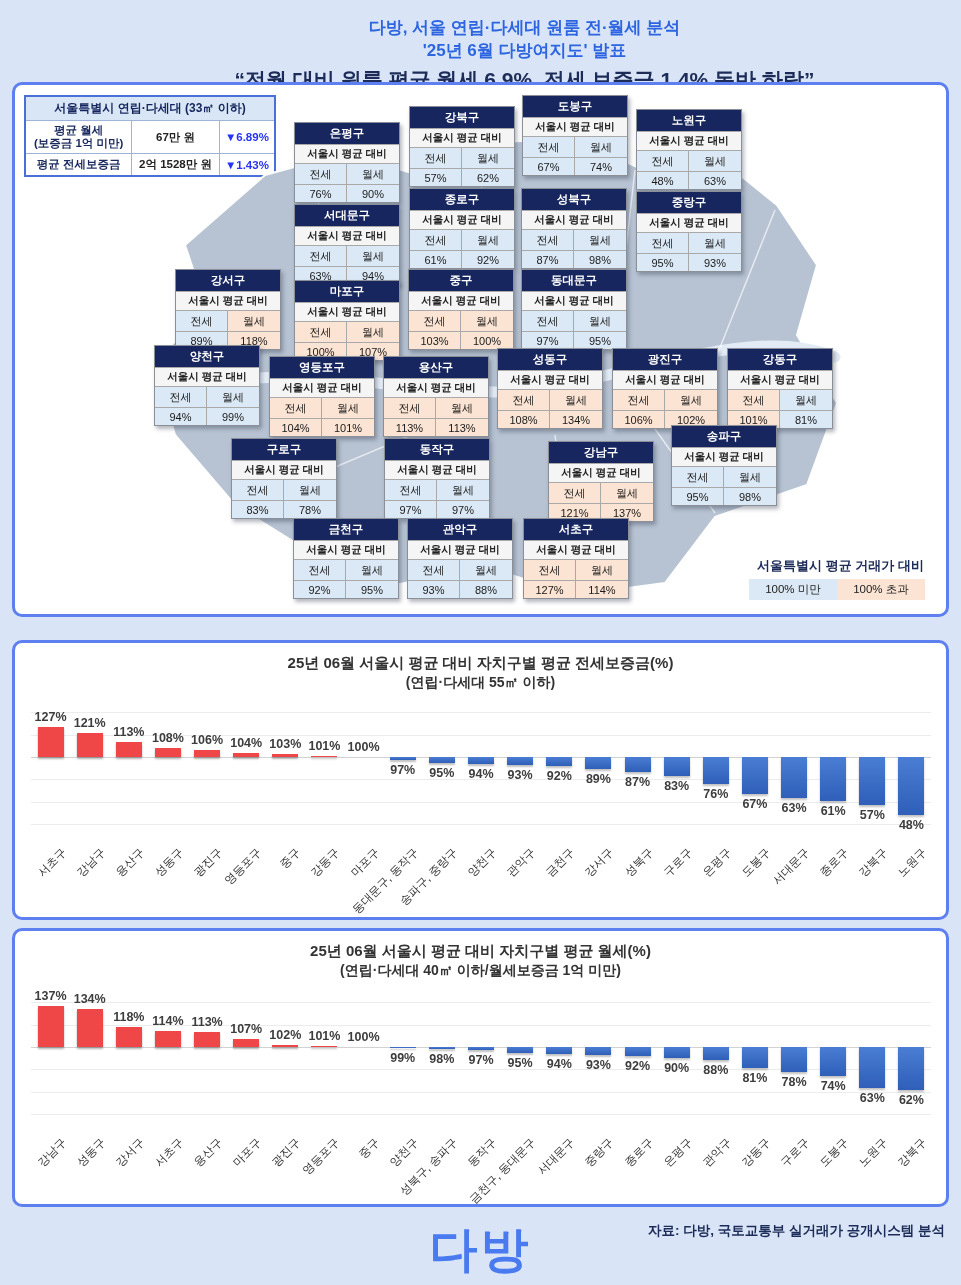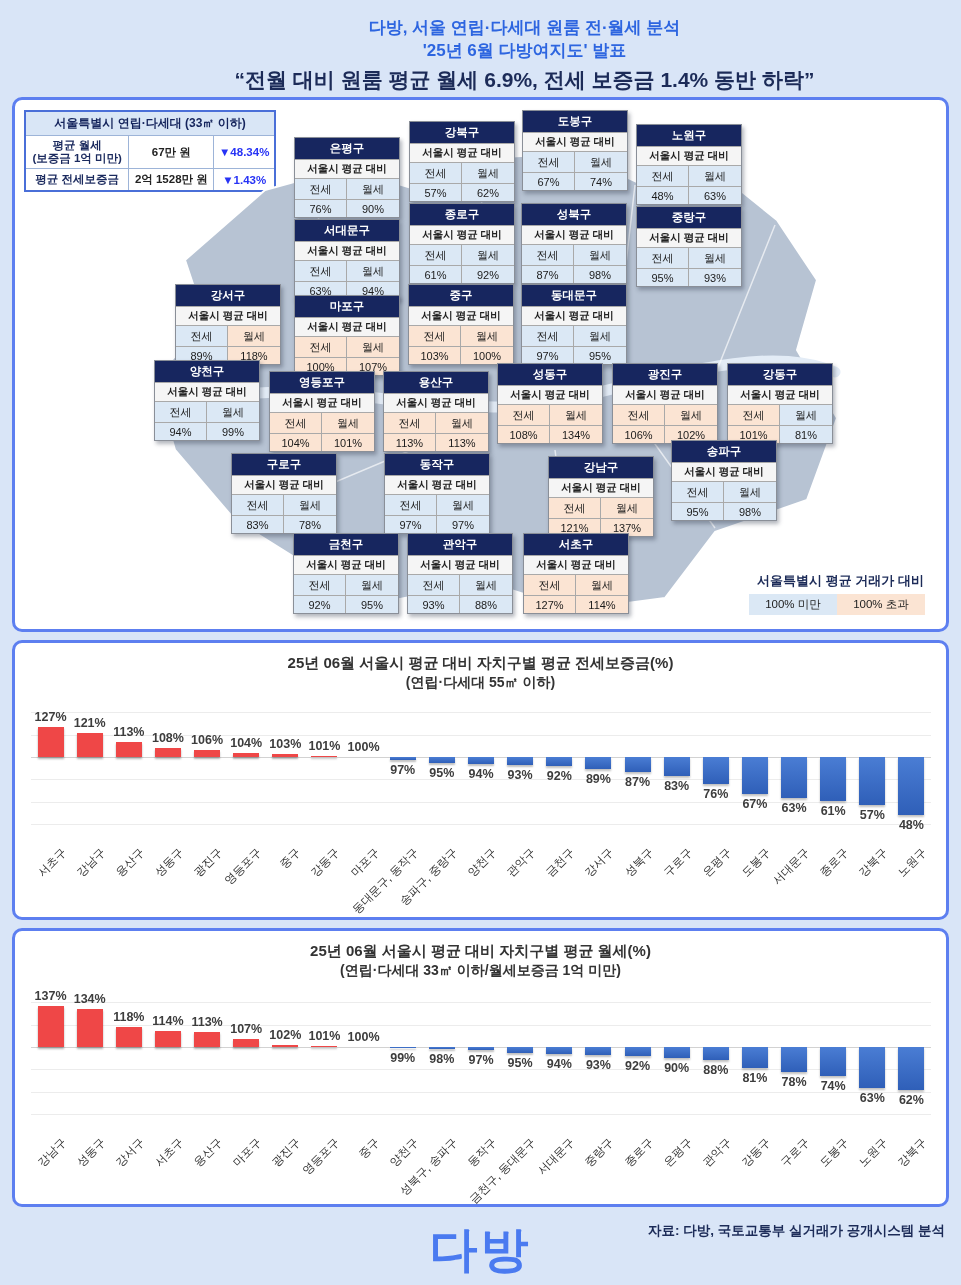--- a/index.html
+++ b/index.html
@@ -8,21 +8,21 @@
     background:#d9e5f7;
     font-family:"Liberation Sans","DejaVu Sans",sans-serif;
     overflow:hidden;
   }
   
   .header{position:absolute;top:16px;left:0;width:961px;text-align:center;margin-left:44px;}
   .header .l1,.header .l2{color:#2d65e0;font-weight:bold;font-size:17px;line-height:23px;}
   .header .l3{color:#1c2b58;font-weight:bold;font-size:21px;line-height:30px;margin-top:3px;}
   
   .panel{position:absolute;background:#ffffff;border:3px solid #5d7ff0;border-radius:10px;box-sizing:border-box;}
-  #map-panel{left:12px;top:97px;width:937px;height:535px;}
+  #map-panel{left:12px;top:82px;width:937px;height:535px;}
   #chart1-panel{left:12px;top:640px;width:937px;height:280px;}
   #chart2-panel{left:12px;top:928px;width:937px;height:279px;}
   
   .sum-table{position:absolute;left:9px;top:10px;width:252px;border-collapse:collapse;
     border:2px solid #4a6fd8;background:#fff;font-size:11.5px;color:#1b2a5e;}
   .sum-table td,.sum-table th{border:1px solid #9db4d8;padding:3px 2px;text-align:center;}
   .sum-table .ttl{background:#d9e6f6;font-weight:bold;font-size:12px;color:#14245c;}
   .sum-table .hd{font-weight:bold;}
   .sum-table .lbl{font-weight:bold;white-space:pre-line;line-height:13px;}
   .sum-table .val{color:#222;font-weight:bold;}
@@ -80,21 +80,21 @@
 
   <table class="sum-table">
     <tbody>
         <tr>
           <td class="ttl" colspan="3">서울특별시 연립·다세대 (33㎡ 이하)</td>
         </tr>
     <tr>
       <td class="lbl">평균 월세
 (보증금 1억 미만)</td>
       <td class="val">67만 원</td>
-      <td class="chg">▼48.34%</td>
+      <td class="chg">▼6.89%</td>
     </tr>
     <tr>
       <td class="lbl">평균 전세보증금</td>
       <td class="val">2억 1528만 원</td>
       <td class="chg">▼1.43%</td>
     </tr>
   </tbody>
     </table>
 
   <div id="district-tables">
@@ -438,21 +438,21 @@
       <div class="xlab" style="left: 849.304px; top: 152px;">강북구</div>
       <div class="bar down" style="left: 867.435px; width: 26px; height: 58.24px; top: 64px;"></div>
       <div class="bval" style="left: 855.435px; width: 50px; top: 125.24px;">48%</div>
       <div class="xlab" style="left: 888.435px; top: 152px;">노원구</div>
     </div>
 </div>
 
 <div class="panel" id="chart2-panel">
   <div class="chart-title" style="top:10px;">
     <div class="t1">25년 06월 서울시 평균 대비 자치구별 평균 월세(%)</div>
-    <div class="t2">(연립·다세대 33㎡ 이하/월세보증금  1억 미만)</div>
+    <div class="t2">(연립·다세대 40㎡ 이하/월세보증금  1억 미만)</div>
   </div>
   <div class="chart-area" id="chart2-area" style="top:52px;">
       <div class="gridline" style="top: 19.2px;"></div>
       <div class="gridline" style="top: 41.6px;"></div>
       <div class="gridline base" style="top: 64px;"></div>
       <div class="gridline" style="top: 86.4px;"></div>
       <div class="gridline" style="top: 108.8px;"></div>
       <div class="gridline" style="top: 131.2px;"></div>
       <div class="bar up" style="left: 6.56522px; width: 26px; height: 41.44px; top: 22.56px;"></div>
       <div class="bval" style="left: -5.43478px; width: 50px; top: 5.56px;">137%</div>

